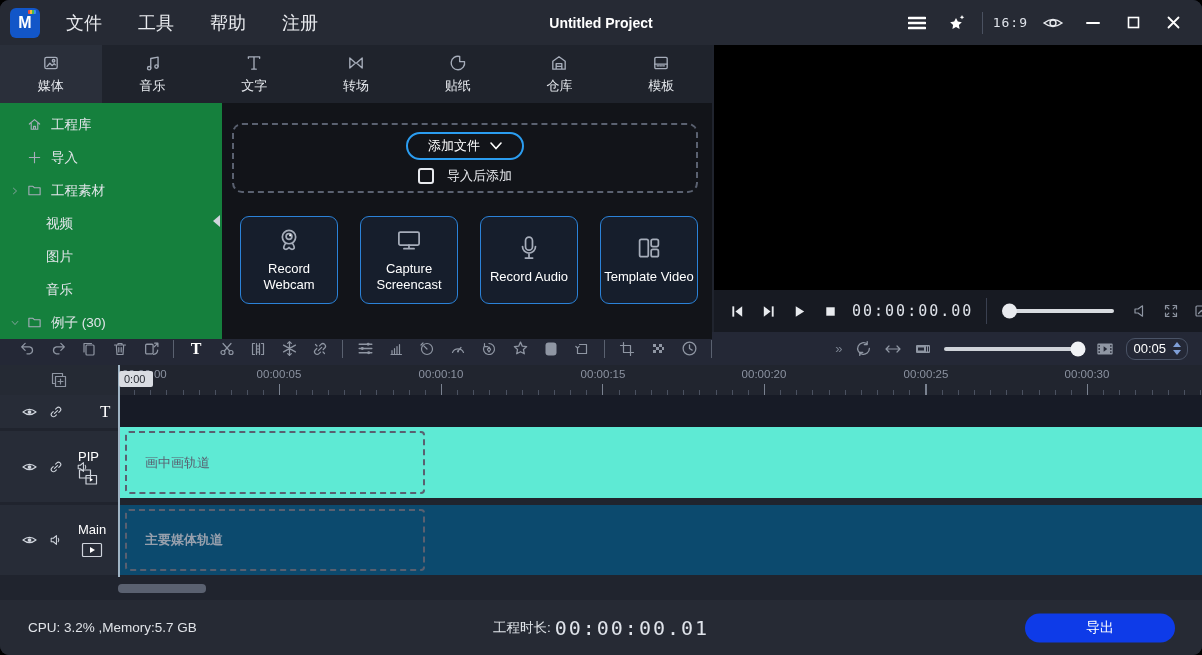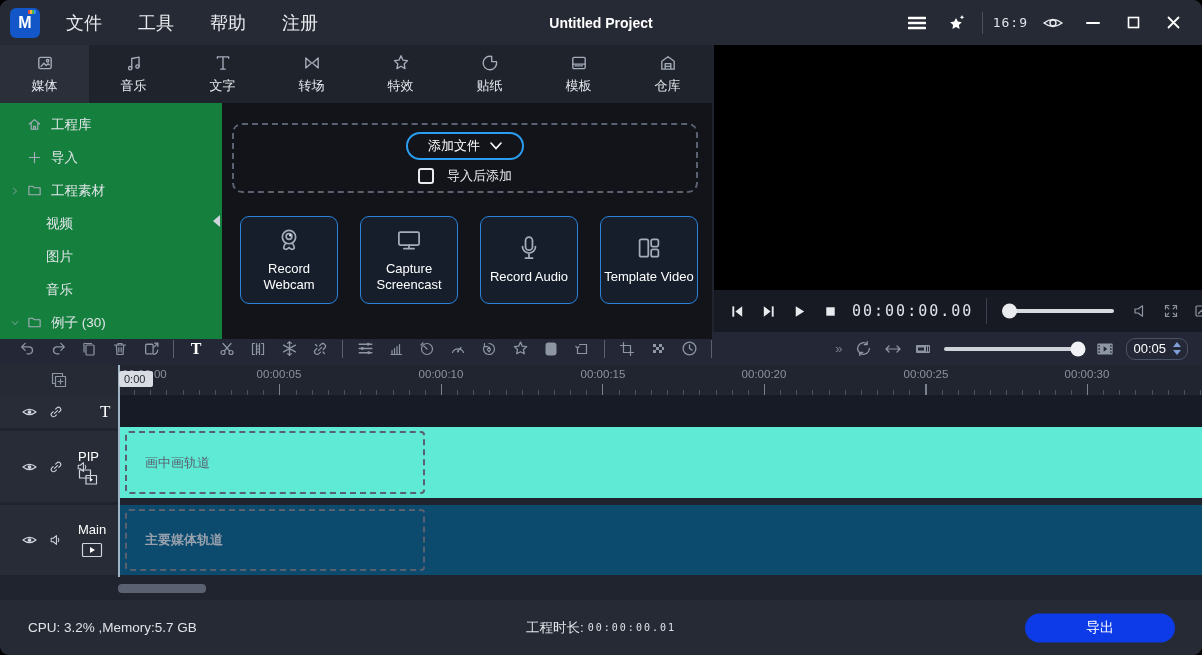--- a/index.html
+++ b/index.html
@@ -103,21 +103,21 @@
   .ph-main { color:#97a0ad; font-weight:bold; }
   .playhead { position:absolute; left:0; top:0; width:2px; height:212px; background:#9fb4c4; z-index:5; }
   .ph-tip { position:absolute; left:1px; top:6px; background:#d9dce2; color:#272b33; font-size:11px; padding:2px 8px 2px 5px; border-radius:2px; z-index:6; }
   .hscroll { position:absolute; left:0; top:219px; height:9px; width:88px; background:#5a6170; border-radius:4px; }
 
   
   .statusbar { flex:1; background:#262a34; position:relative; display:flex; align-items:center; }
   .sys-info { color:#e0e3e8; font-size:13.5px; margin-left:28px; }
   .dur-group { position:absolute; left:50%; transform:translateX(-50%); display:flex; align-items:center; gap:4px; }
   .dur-label { color:#dfe3e8; font-size:13.5px; }
-  .dur-val { font-size:10px; letter-spacing:2px; }
+  .dur-val { font-size:20px; letter-spacing:2px; }
   .export-btn { position:absolute; right:27px; top:50%; transform:translateY(-50%); width:150px; height:29px; border:none; border-radius:15px; background:#0e3be8; color:#fff; font-size:14px; }
 </style>
 </head>
 <body>
 
 <div class="window">
 
   <div class="titlebar">
     <div class="logo">M<span class="flag"></span></div>
     <div class="menus">
@@ -200,49 +200,41 @@
           <span class="ti">
               <svg width="18" height="18" viewBox="0 0 16 16">
                 <path class="ic" d="M2.5 3.5 V12.5 L7.5 8 Z M13.5 3.5 V12.5 L8.5 8 Z"></path>
               </svg>
             </span>
           <span>转场</span>
         </div>
         <div class="tab">
           <span class="ti">
               <svg width="18" height="18" viewBox="0 0 16 16">
-                <path class="ic" d="M8 1.5 L9.7 5.4 L13.8 5.9 L10.8 8.8 L11.6 13 L8 10.9 L4.4 13 L5.2 8.8 L2.2 5.9 L6.3 5.4 Z"></path>
+                <path class="ic" d="M9.5 2.2 A6 6 0 1 0 13.8 6.8 L9.5 6.8 Z"></path>
               </svg>
             </span>
-          <span>特效</span>
+          <span>贴纸</span>
         </div>
         <div class="tab">
           <span class="ti">
               <svg width="18" height="18" viewBox="0 0 16 16">
-                <path class="ic" d="M9.5 2.2 A6 6 0 1 0 13.8 6.8 L9.5 6.8 Z"></path>
+                <path class="ic" d="M2.5 6.5 L8 2.5 L13.5 6.5 V13.5 H2.5 Z M5.5 13.5 V8.5 H10.5 V13.5 M5.5 11 H10.5"></path>
               </svg>
             </span>
-          <span>贴纸</span>
+          <span>仓库</span>
         </div>
         <div class="tab">
           <span class="ti">
               <svg width="18" height="18" viewBox="0 0 16 16">
                 <rect class="ic" x="2.5" y="3" width="11" height="10" rx="1"></rect>
                 <path class="ic" d="M2.5 9 H13.5 M4.5 10.5 H6 M7 10.5 H8.5 M9.5 10.5 H11" stroke-width="1.1"></path>
               </svg>
             </span>
           <span>模板</span>
-        </div>
-        <div class="tab">
-          <span class="ti">
-              <svg width="18" height="18" viewBox="0 0 16 16">
-                <path class="ic" d="M2.5 6.5 L8 2.5 L13.5 6.5 V13.5 H2.5 Z M5.5 13.5 V8.5 H10.5 V13.5 M5.5 11 H10.5"></path>
-              </svg>
-            </span>
-          <span>仓库</span>
         </div>
       </div>
 
       <div class="left-body">
 
         <div class="sidebar">
           <div class="side-item">
             <svg class="si" width="15" height="15" viewBox="0 0 16 16">
                 <path class="ic" d="M2.5 7.5 L8 2.8 L13.5 7.5 M4.5 6.5 V13 H11.5 V6.5 M7 13 V10 H9 V13" stroke="#cfd4dc"></path>
               </svg>

